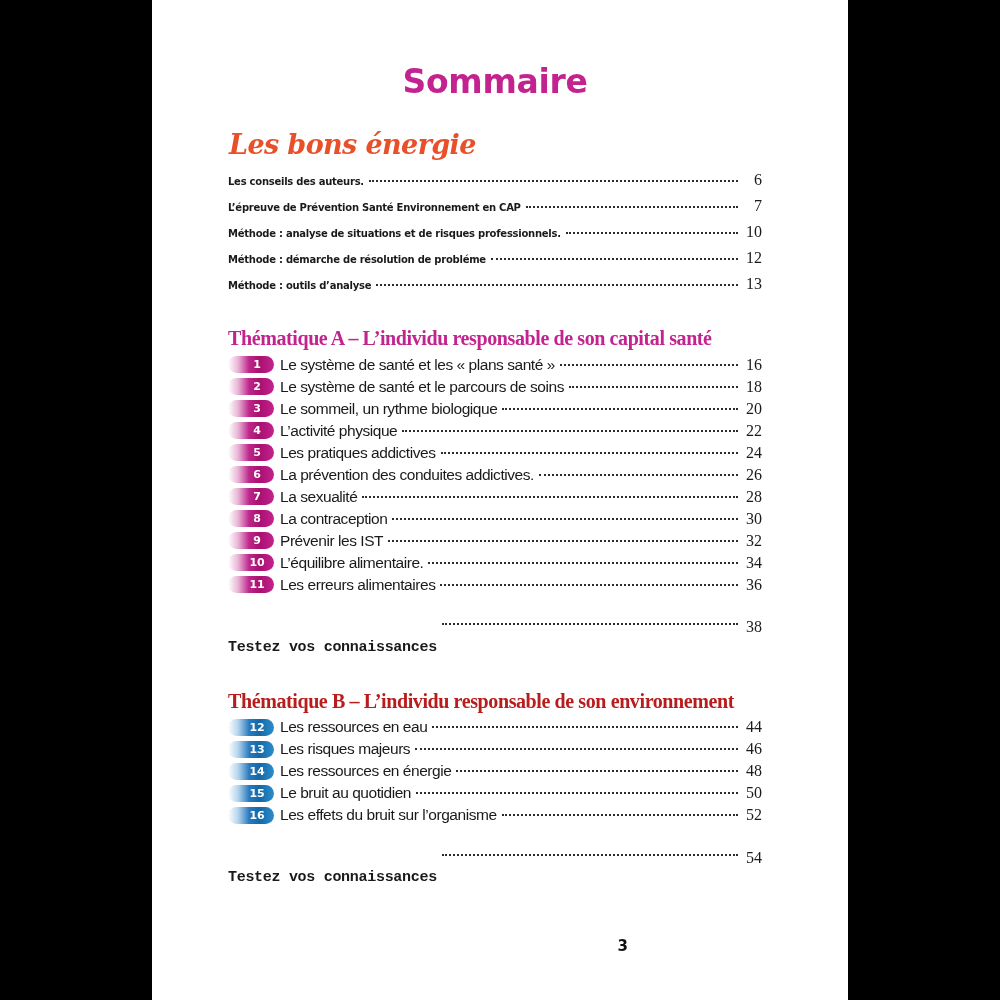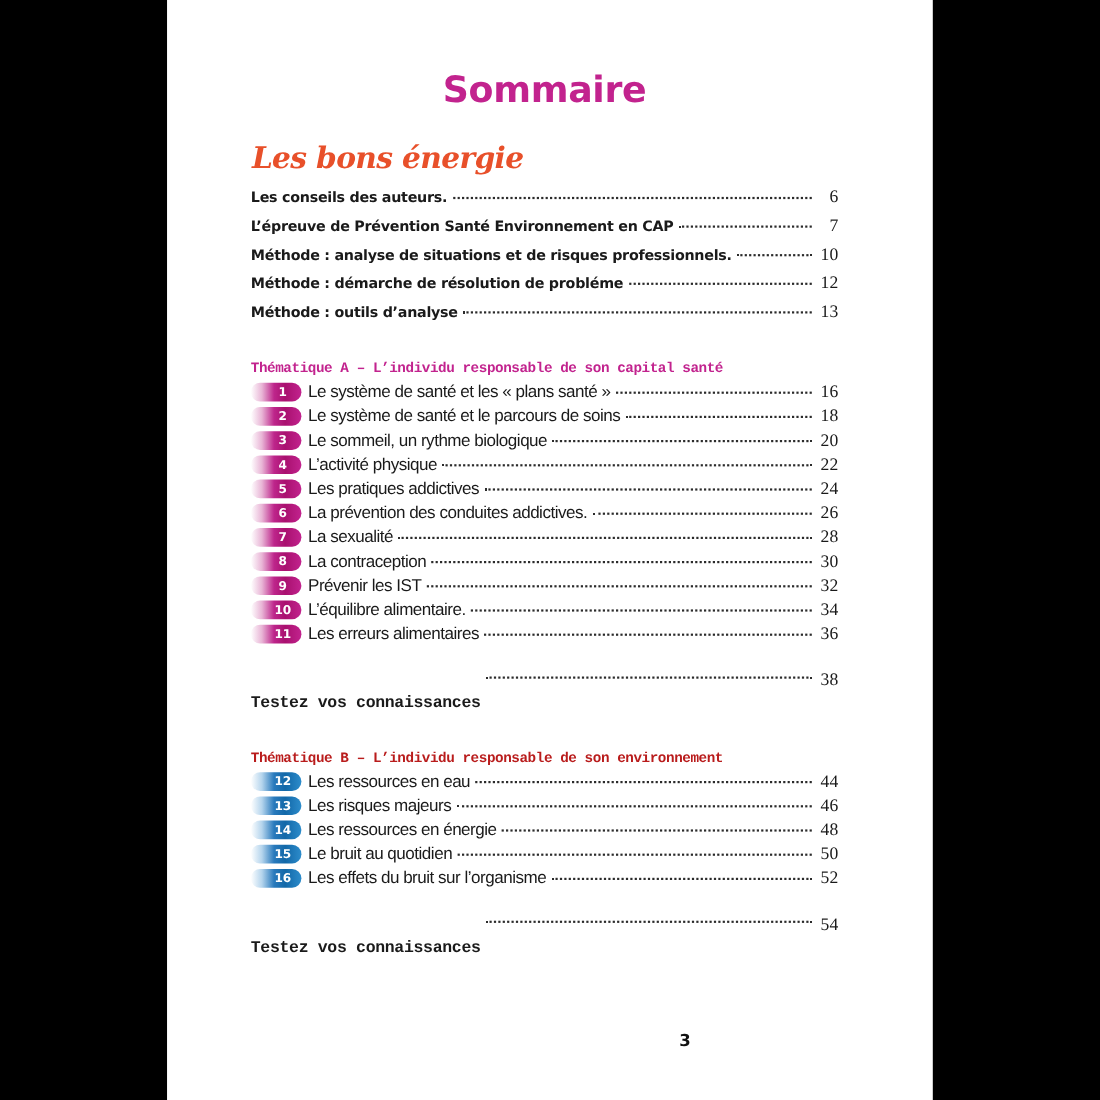--- a/index.html
+++ b/index.html
@@ -91,30 +91,30 @@
     color: #1A1A1A;
     flex: 0 0 auto;
     text-align: right;
     min-width: 20px;
   }
 
   
   .block-reflexes .toc-label {
     font-family: "DejaVu Sans", sans-serif;
     font-weight: bold;
-    font-size: 13px;
+    font-size: 10px;
     letter-spacing: -0.25px;
   }
   .block-reflexes .toc-row { margin-bottom: 8px; }
 
   
   .theme-head {
-    font-family: Liberation Mono, monospace;
-    font-weight: bold;
-    font-size: 13px;
+    font-family: Liberation Serif, serif;
+    font-weight: bold;
+    font-size: 20px;
     line-height: 1.18;
     letter-spacing: -0.4px;
     margin-bottom: 4px;
   }
   .theme-head.magenta { color: #C2238E; }
   .theme-head.blue    { color: #b91c1c; }
 
   .block-theme { margin-top: 34px; }
   .numbered .toc-label {
     font-family: "Liberation Sans", sans-serif;

